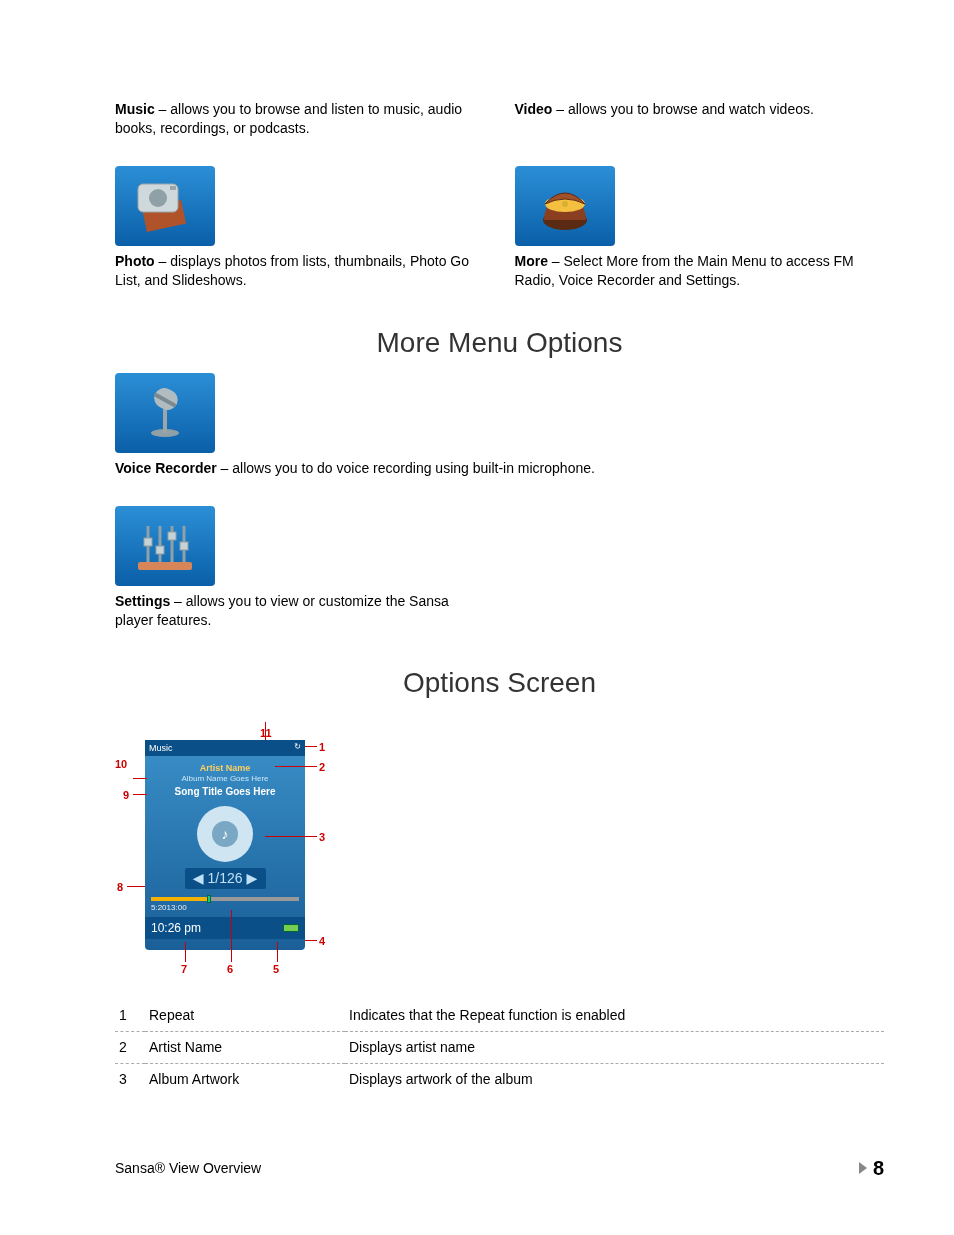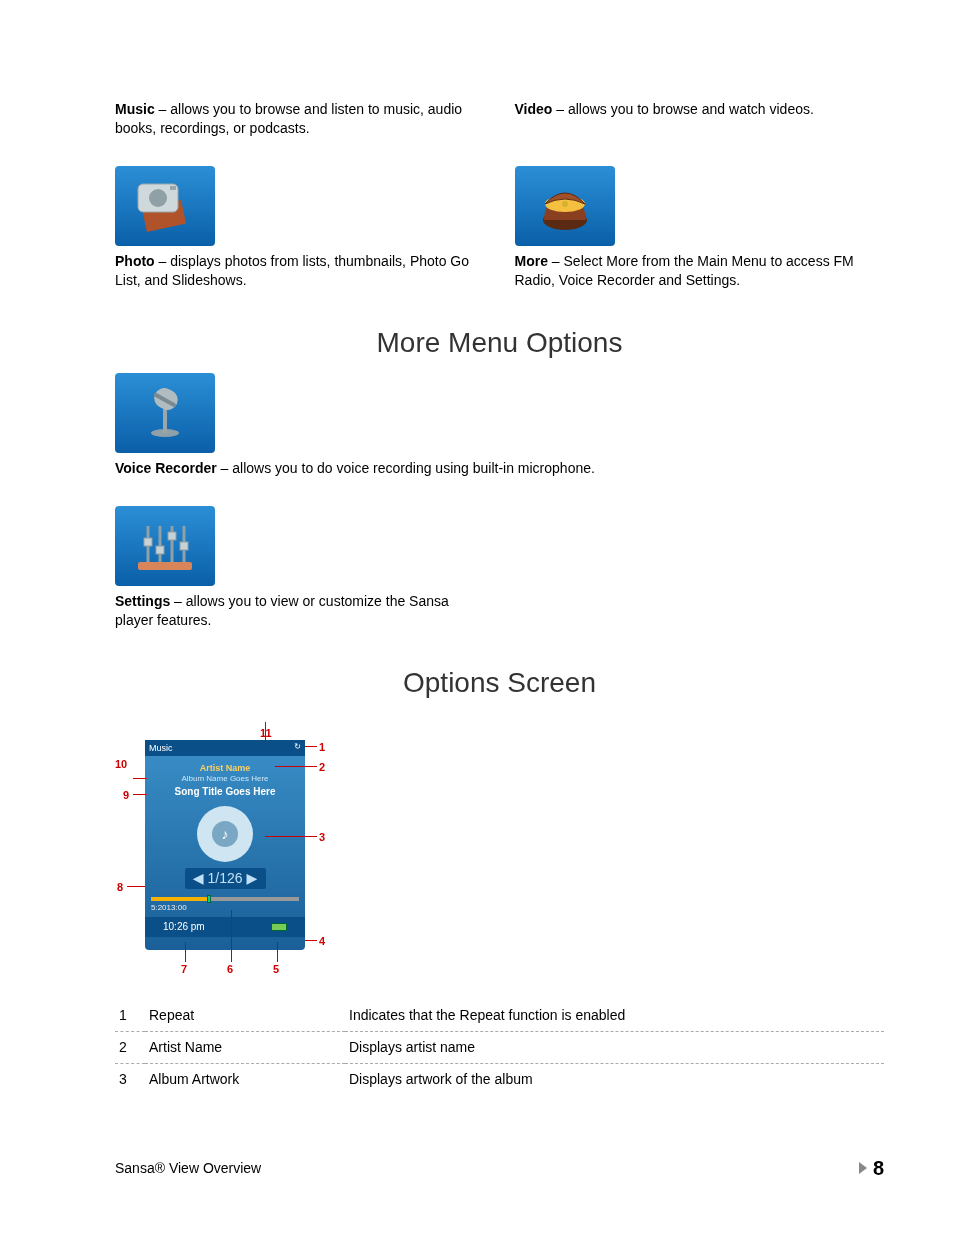--- a/index.html
+++ b/index.html
@@ -76,21 +76,21 @@
     position:absolute; left:0; top:0; height:100%;
     width:38%; background:#f5b100;
   }
   .ds-bar-handle {
     position:absolute; left:38%; top:-2px;
     width:4px; height:8px; background:#1c8; border:1px solid #063;
   }
   .ds-times { display:flex; justify-content:flex-start;
     font-size:8px; padding:0 6px; color:#eee; }
   .ds-foot { display:flex; justify-content:space-between;
-    align-items:center; padding:3px 18px; font-size:10px;
+    align-items:center; padding:3px 6px; font-size:12px;
     background:#0a4f88; margin-top:3px;}
   .ds-batt {
     width:16px; height:8px; background:#7c5; border:1px solid #063;
     border-radius:1px;
   }
   .cal-label {
     position:absolute;
     font-size:11px; color:#c00; font-weight:bold;
   }
   .cal-line-h { position:absolute; height:1px; background:#c00; }

